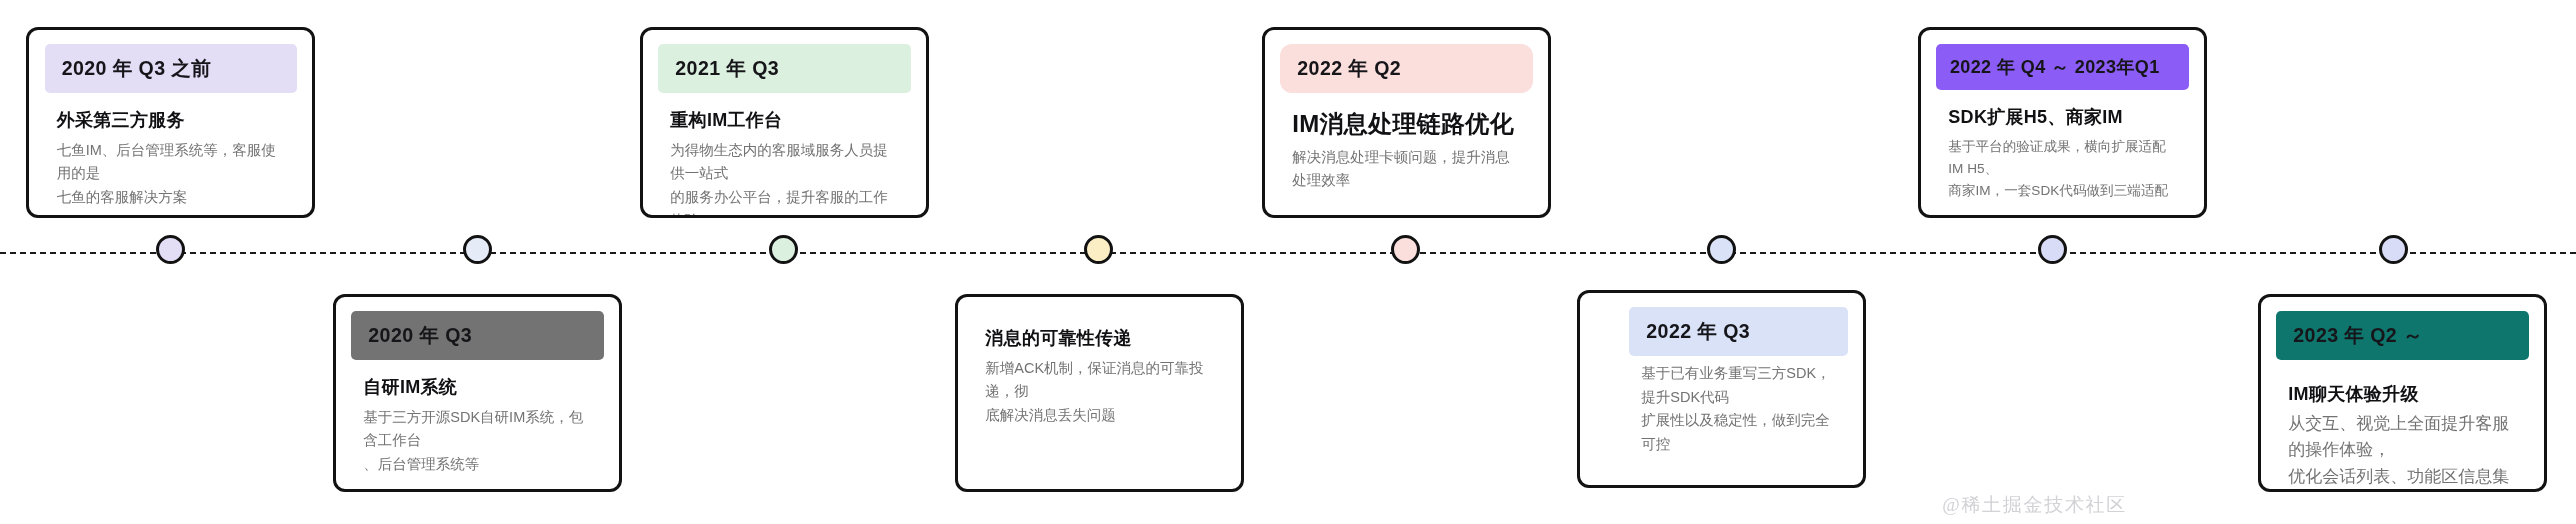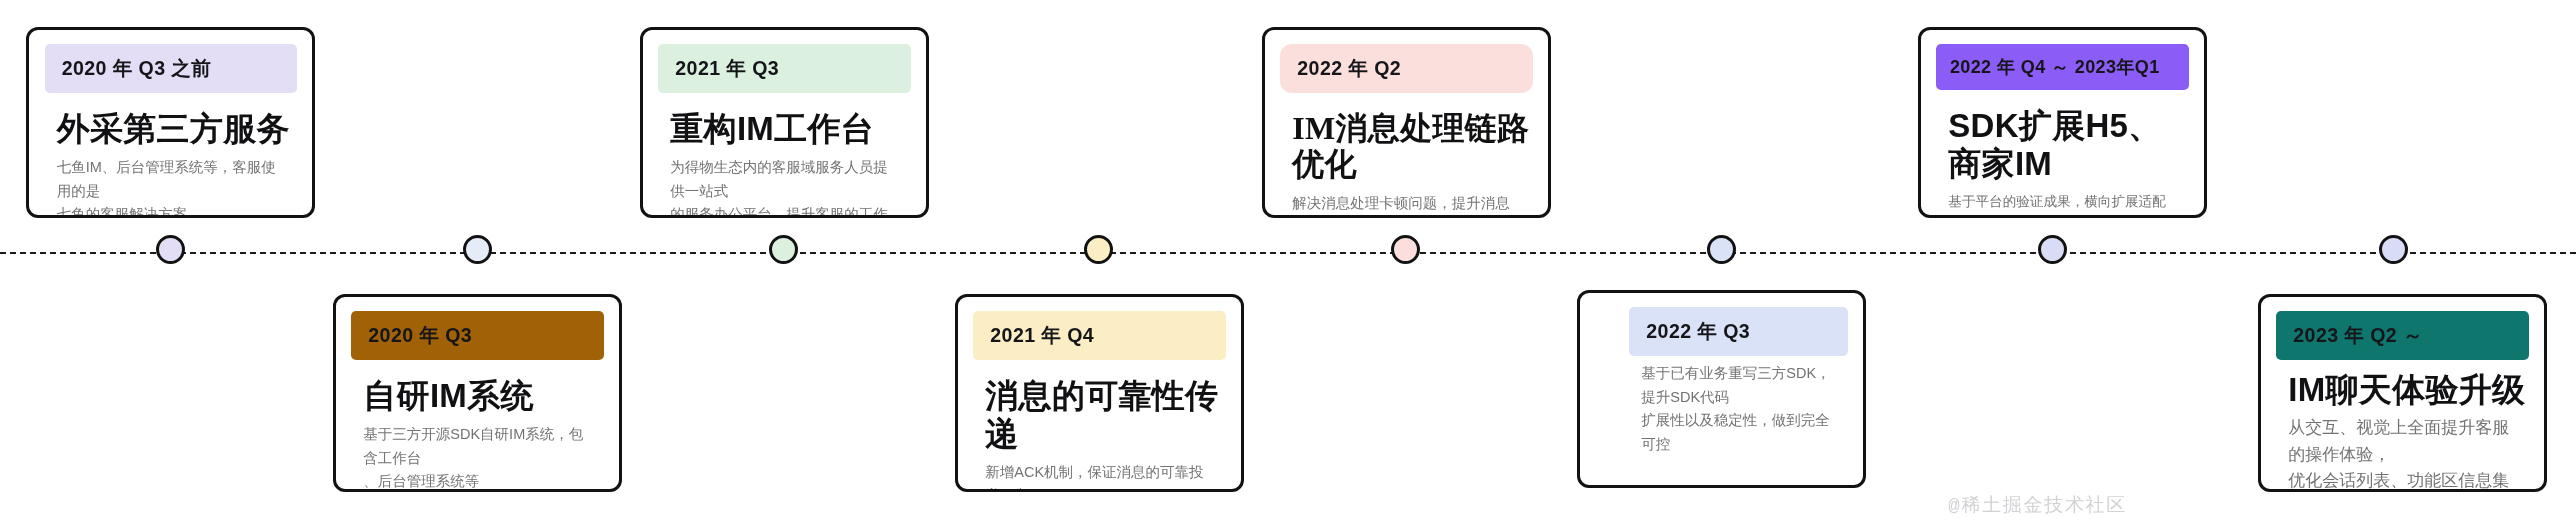--- a/index.html
+++ b/index.html
@@ -67,21 +67,21 @@
     font-weight: 700;
     letter-spacing: 0.4px;
     color: #16161a;
     padding: 11px 13.6px 11px 17px;
     border-radius: 5.1px;
     margin: 0 0 6.8px 0;
     white-space: nowrap;
   }
   .card-title {
     display: block;
-    font-size: 33px;
+    font-size: 18px;
     font-weight: 700;
     color: #111114;
     letter-spacing: 0.3px;
     margin: 17px 0 8.5px 12px;
     line-height: 1.15;
   }
   .card-desc {
     display: block;
     font-size: 14.5px;
     font-weight: 400;
@@ -92,21 +92,21 @@
   }
 
   
   .watermark {
     position: absolute;
     right: 22px;
     bottom: 6.8px;
     font-size: 19px;
     color: #d2d2d6;
     letter-spacing: 1.7px;
-    font-family: Liberation Mono, monospace;
+    font-family: Liberation Serif, serif;
     z-index: 1;
     user-select: none;
   }
 </style>
 </head>
 <body>
 
 <div id="timeline-root">
 
   <div class="axis-line"></div>
@@ -116,52 +116,51 @@
       <span class="card-period" style="background:#e3ddf5;">2020 年 Q3 之前</span>
       <span class="card-title">外采第三方服务</span>
       <span class="card-desc">七鱼IM、后台管理系统等，客服使用的是
 七鱼的客服解决方案</span>
     </div>
   </div>
   <div class="node-dot" style="left:156px; background:#e3ddf5;"></div>
 
   <div class="card" style="left:333px; top:294px; width:289px; height:198px;">
     <div class="card-inner">
-      <span class="card-period" style="background:#a16207;">2020 年 Q3</span>
+      <span class="card-period" style="background:#737373;">2020 年 Q3</span>
       <span class="card-title">自研IM系统</span>
       <span class="card-desc">基于三方开源SDK自研IM系统，包含工作台
 、后台管理系统等</span>
     </div>
   </div>
   <div class="node-dot" style="left:463px; background:#e5ecf7;"></div>
 
   <div class="card" style="left:640px; top:27px; width:289px; height:191px;">
     <div class="card-inner">
       <span class="card-period" style="background:#dcf0e0;">2021 年 Q3</span>
       <span class="card-title">重构IM工作台</span>
       <span class="card-desc">为得物生态内的客服域服务人员提供一站式
 的服务办公平台，提升客服的工作体验</span>
     </div>
   </div>
   <div class="node-dot" style="left:769px; background:#dcf0e0;"></div>
 
   <div class="card" style="left:955px; top:294px; width:289px; height:198px;">
     <div class="card-inner">
-      <span class="card-period" style="background:#fbeec4;">2021 年 Q4</span>
       <span class="card-title">消息的可靠性传递</span>
       <span class="card-desc">新增ACK机制，保证消息的可靠投递，彻
 底解决消息丢失问题</span>
     </div>
   </div>
   <div class="node-dot" style="left:1084px; background:#fbeec4;"></div>
 
   <div class="card" style="left:1262px; top:27px; width:289px; height:191px;">
     <div class="card-inner">
       <span class="card-period" style="background:#fadfdc;border-radius:12px;">2022 年 Q2</span>
-      <span class="card-title" style="font-size:32px;font-family:Liberation Serif, serif;">IM消息处理链路优化</span>
+      <span class="card-title" style="font-size:24px;">IM消息处理链路优化</span>
       <span class="card-desc">解决消息处理卡顿问题，提升消息处理效率</span>
     </div>
   </div>
   <div class="node-dot" style="left:1391px; background:#fadfdc;"></div>
 
   <div class="card" style="left:1577px; top:290px; width:289px; height:198px;padding-left:34px;">
     <div class="card-inner">
       <span class="card-period" style="background:#d9e2f6;">2022 年 Q3</span>
       <span class="card-desc">基于已有业务重写三方SDK，提升SDK代码
 扩展性以及稳定性，做到完全可控</span>
@@ -175,21 +174,21 @@
       <span class="card-title">SDK扩展H5、商家IM</span>
       <span class="card-desc" style="font-size:13.6px;">基于平台的验证成果，横向扩展适配IM H5、
 商家IM，一套SDK代码做到三端适配</span>
     </div>
   </div>
   <div class="node-dot" style="left:2038px; background:#d9dcf6;"></div>
 
   <div class="card" style="left:2258px; top:294px; width:289px; height:198px;">
     <div class="card-inner">
       <span class="card-period" style="background:#0f766e;">2023 年 Q2 ～</span>
-      <span class="card-title" style="margin-top:11px; margin-bottom:6.8px;">IM聊天体验升级</span>
+      <span class="card-title" style="margin-top:24px; margin-bottom:6.8px;">IM聊天体验升级</span>
       <span class="card-desc" style="font-size:17px; line-height:1.55;">从交互、视觉上全面提升客服的操作体验，
 优化会话列表、功能区信息集成，提升客服
 作业效率</span>
     </div>
   </div>
   <div class="node-dot" style="left:2379px; background:#d9dcf6;"></div>
 
   <div class="watermark">@稀土掘金技术社区</div>
 
 </div>

